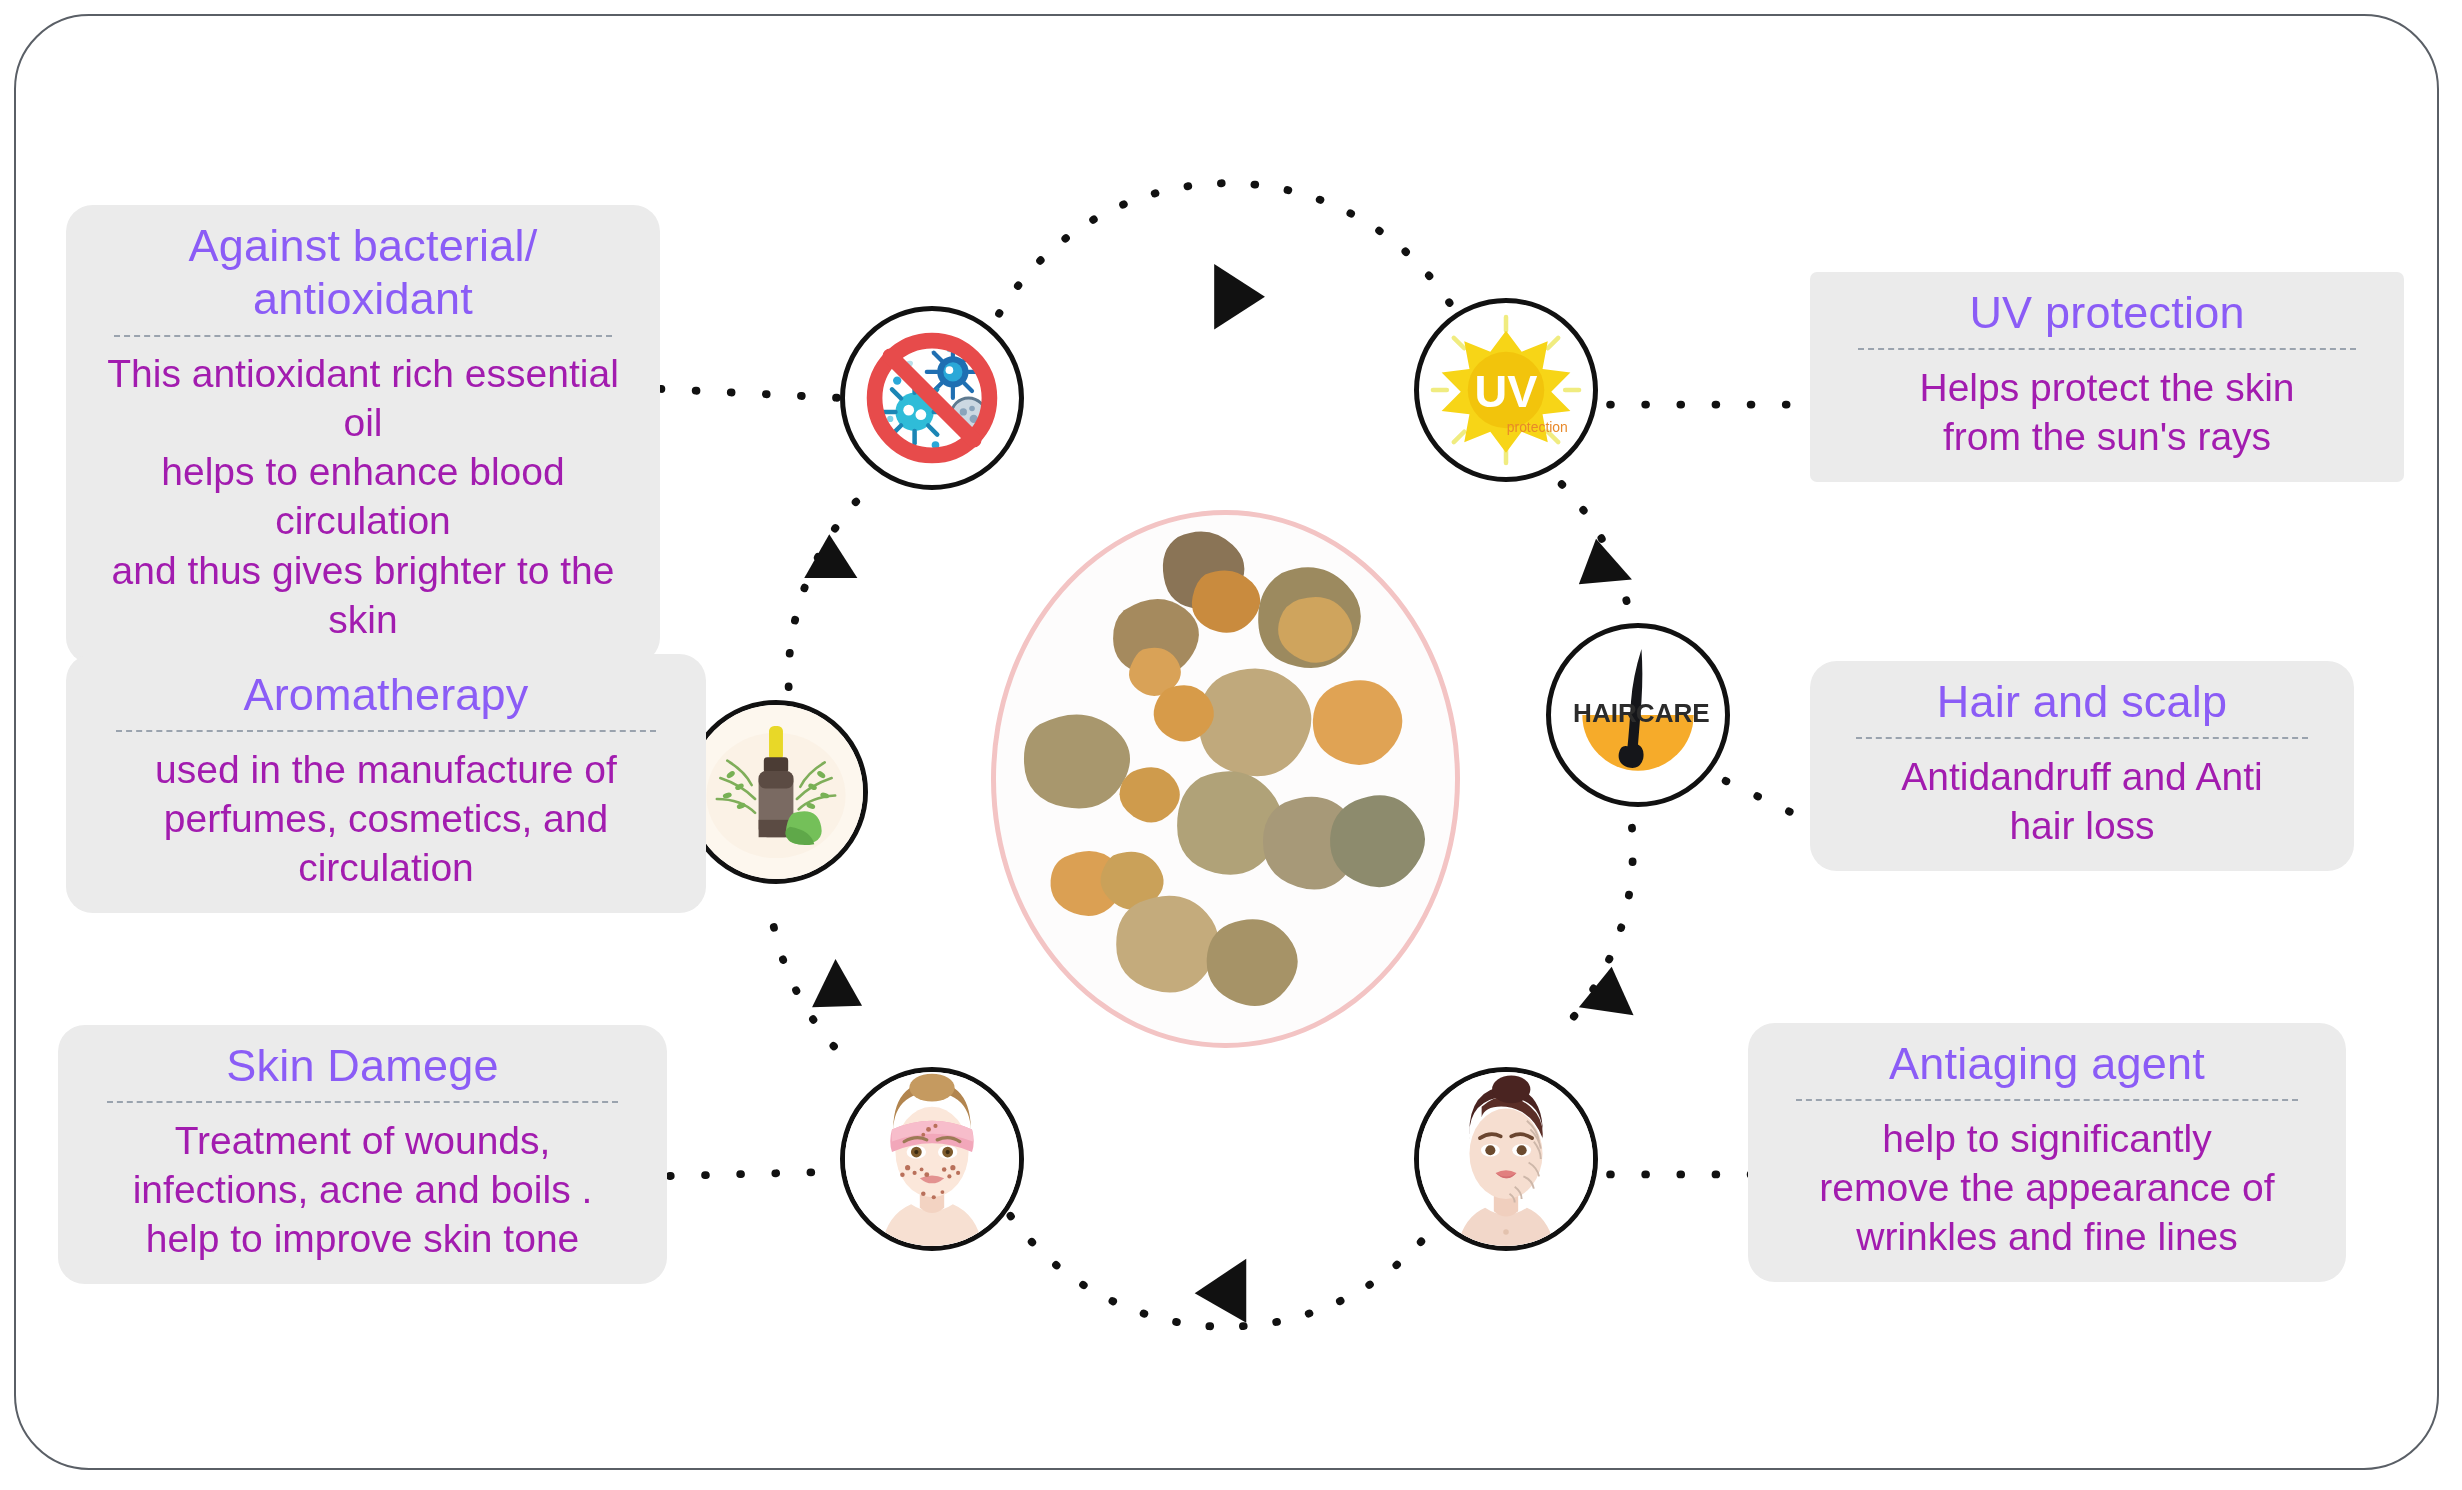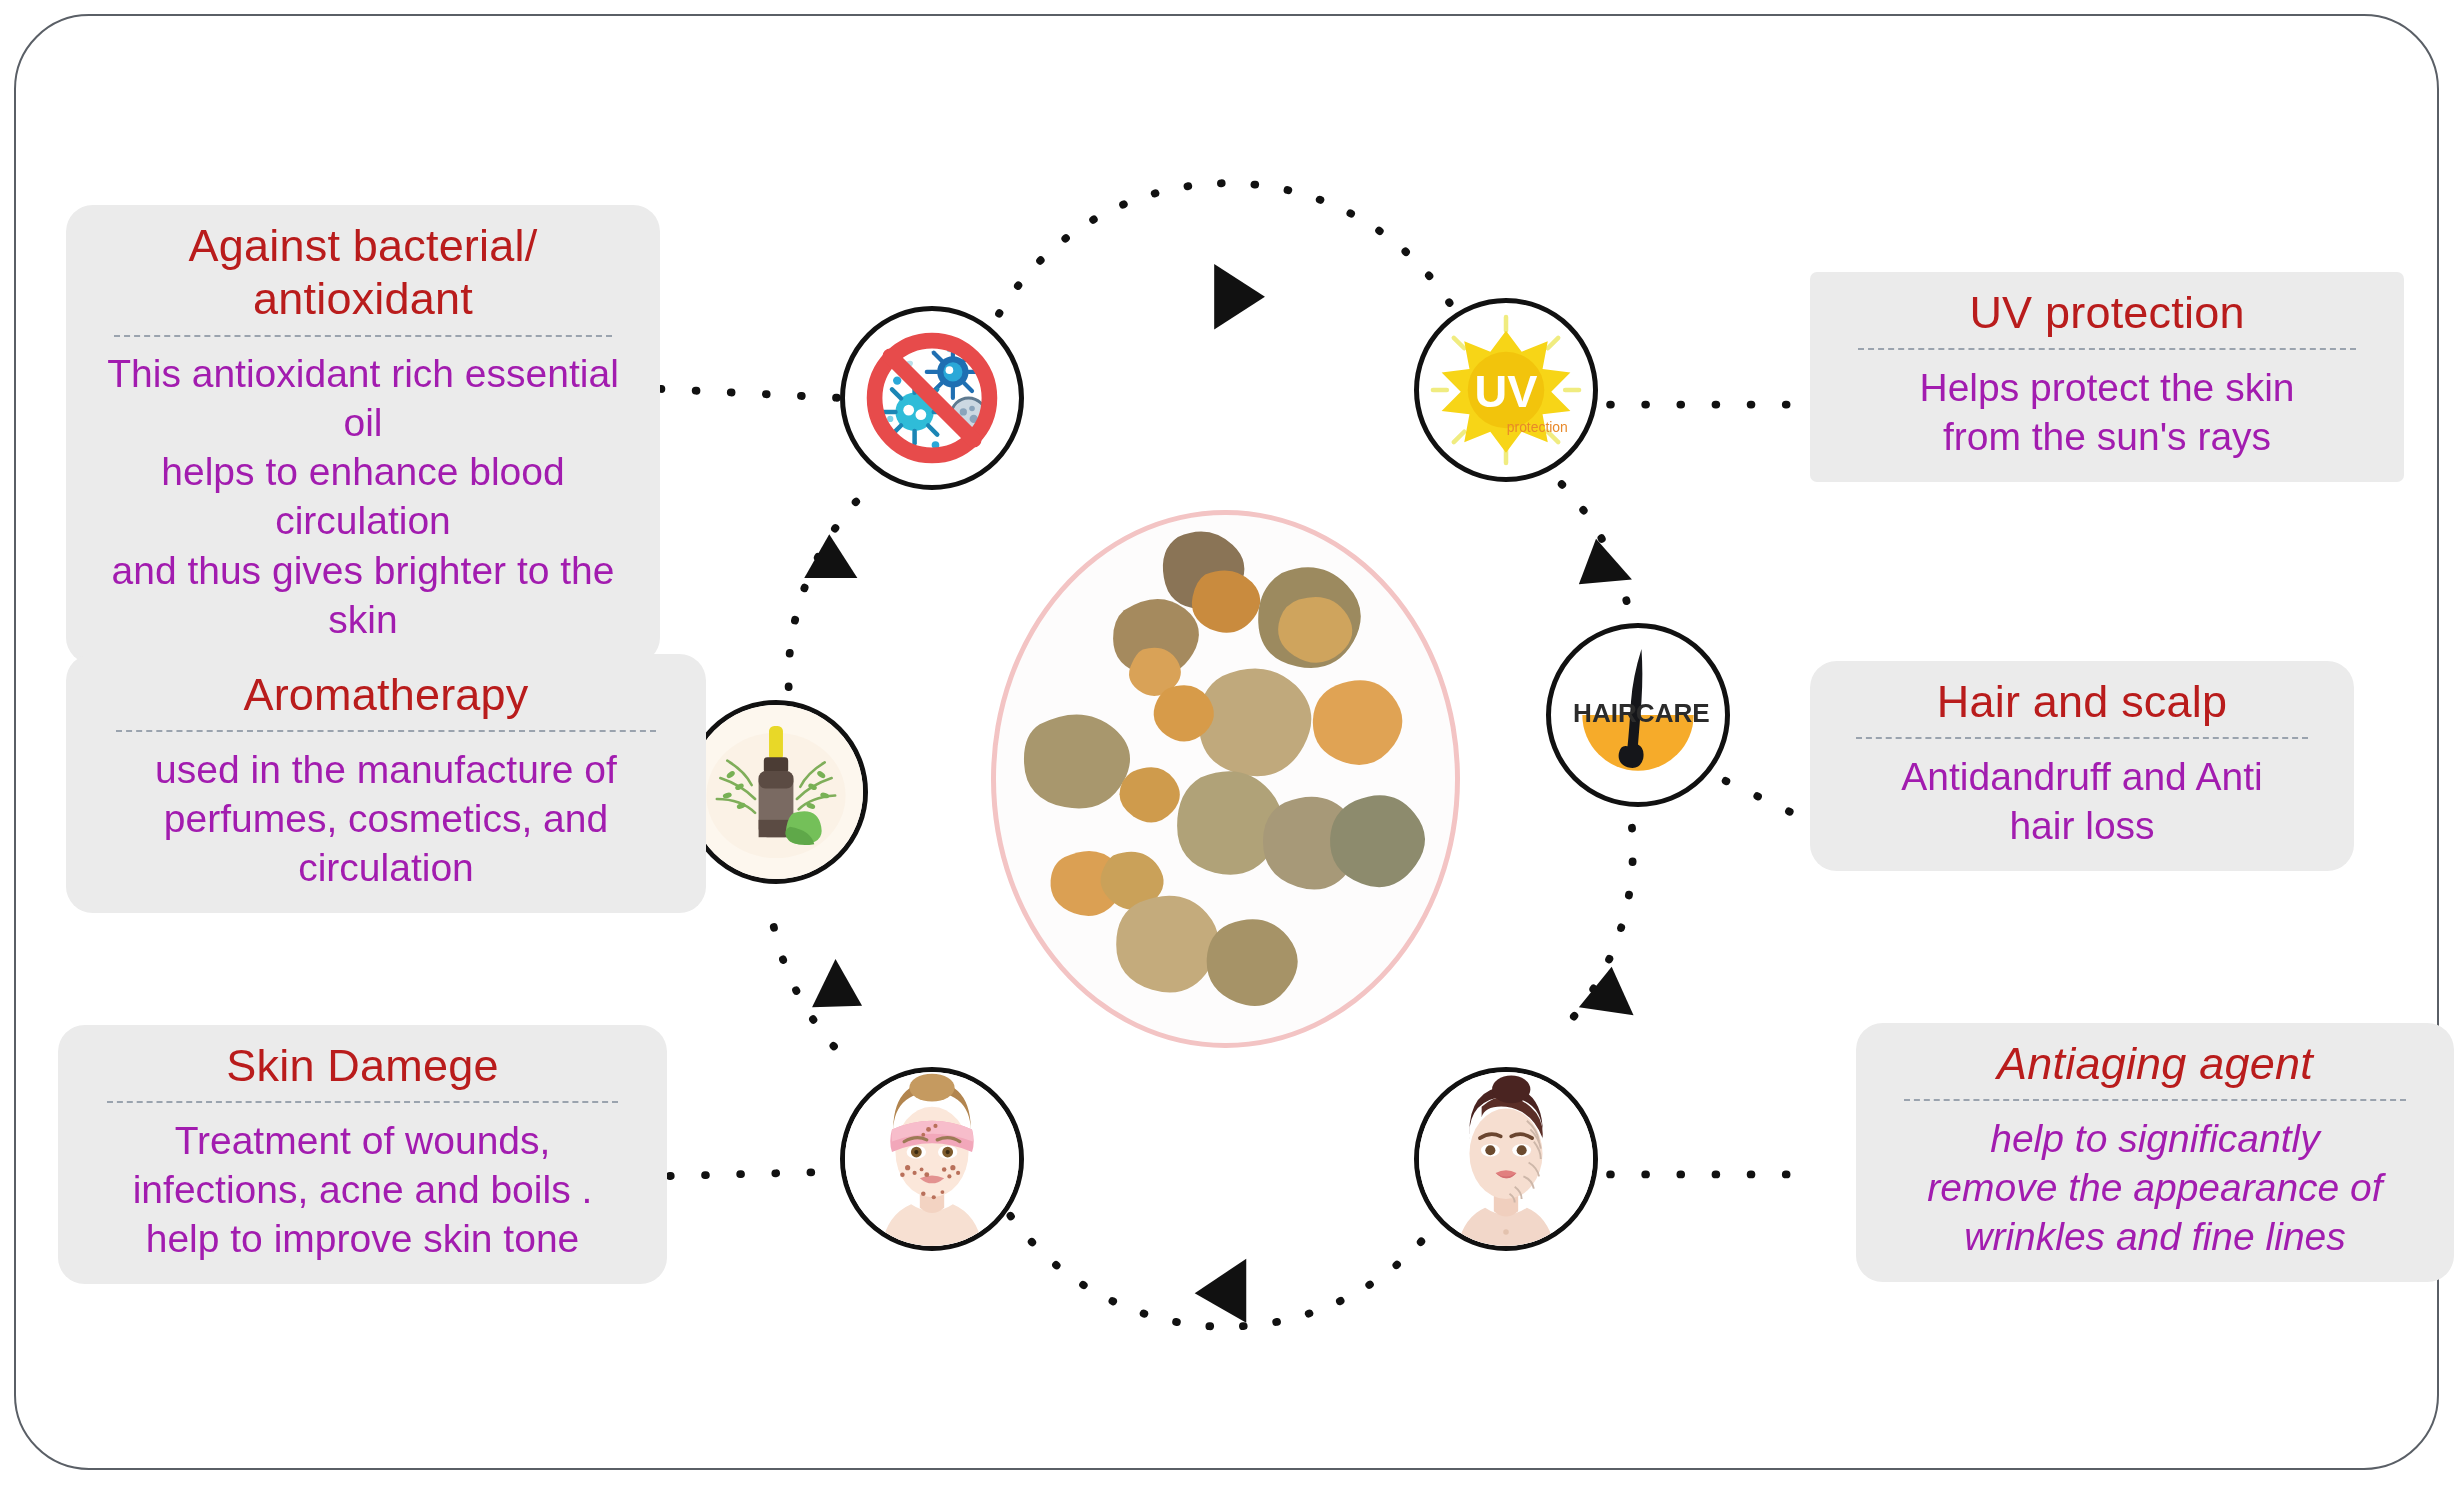--- a/index.html
+++ b/index.html
@@ -46,21 +46,21 @@
     box-sizing: border-box;
     padding: 14px 26.6px 20.3px 26.6px;
     display: flex;
     flex-direction: column;
     align-items: center;
     justify-content: center;
   }
   .card-title {
     font-size: 45px;
     line-height: 1.18;
-    color: #b91c1c;
+    color: #8b5cf6;
     text-align: center;
     font-weight: 400;
     letter-spacing: 0.2px;
     padding: 0 3.1px;
     white-space: pre-line;
   }
   .card-rule {
     width: 92%;
     height: 0;
     border-top: 2.3px dashed #9aa3ae;
@@ -74,21 +74,21 @@
     font-weight: 400;
     white-space: pre-line;
   }
 
   
   #card-antibacterial { left: 66px;  top: 205px;  width: 594px; }
   #card-aromatherapy  { left: 66px;  top: 654px;  width: 640px; }
   #card-skindamage    { left: 58px;  top: 1025px; width: 609px; }
   #card-uv            { left: 1810px; top: 272px;  width: 594px; border-radius: 7px; }
   #card-hair          { left: 1810px; top: 661px;  width: 544px; }
-  #card-antiaging     { left: 1856px; top: 1023px; width: 598px; font-style: italic; }
+  #card-antiaging     { left: 1748px; top: 1023px; width: 598px; }
 
   
   .icon-circle {
     position: absolute;
     width: 184px;
     height: 184px;
     border-radius: 50%;
     border: 5.5px solid #111111;
     background: #ffffff;
     box-sizing: border-box;

